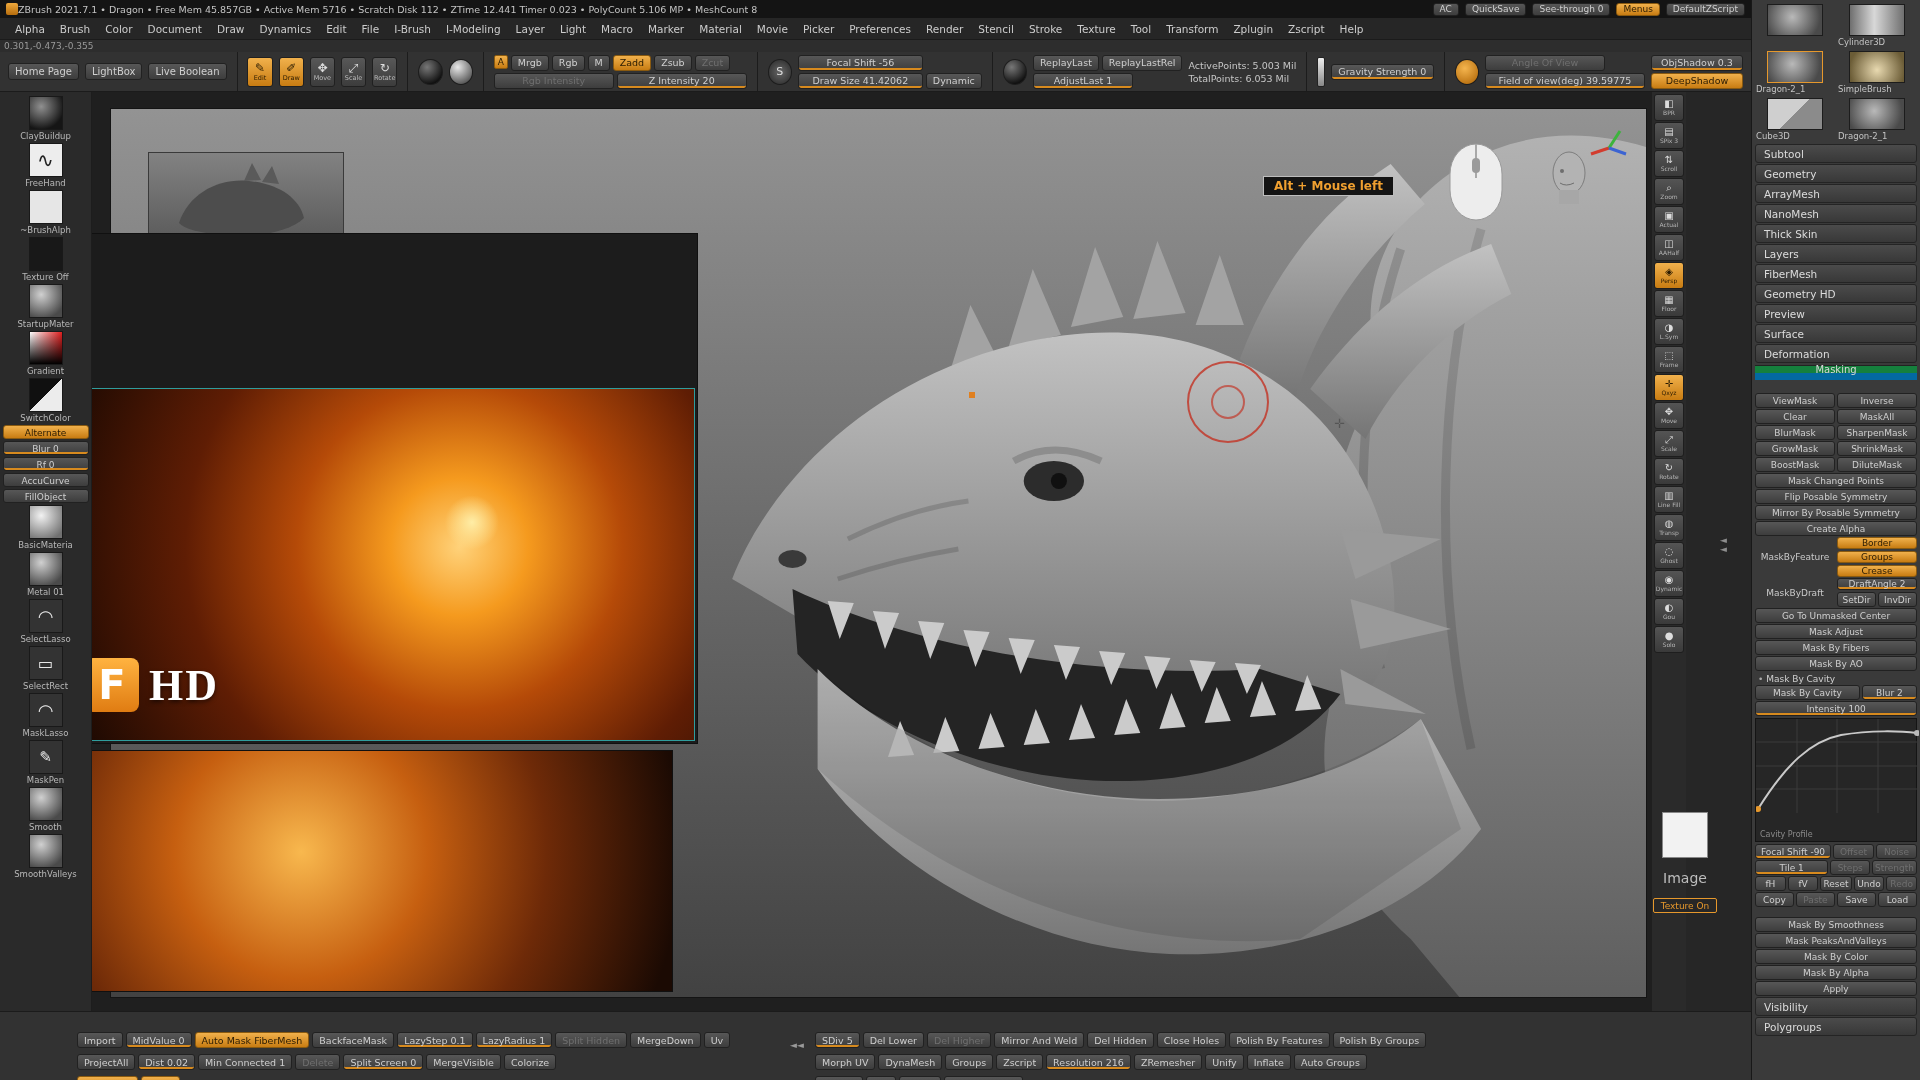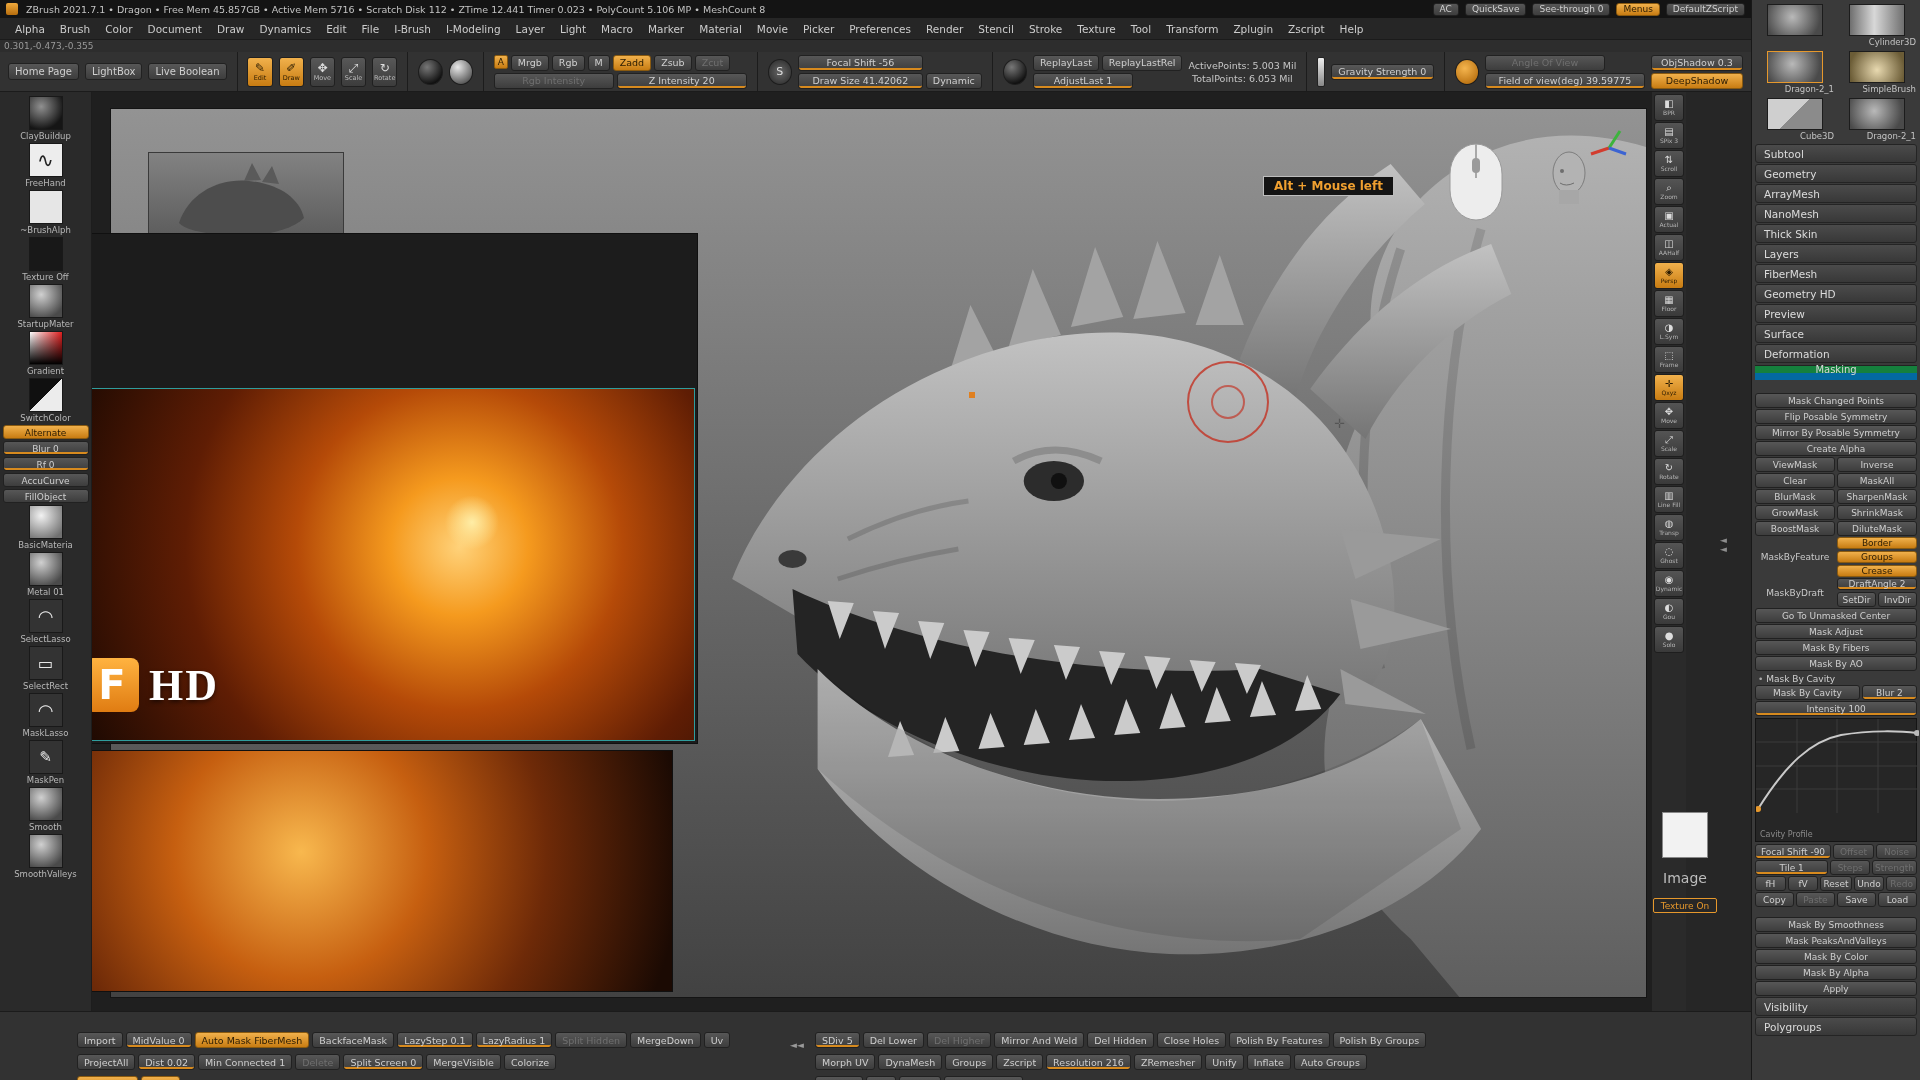--- a/index.html
+++ b/index.html
@@ -13,21 +13,21 @@
          justify-content:center; white-space:nowrap; font-size:10px; cursor:default; }
   .btn.sm { height:16px; font-size:9.5px; }
   .btn.on { background:linear-gradient(#f2b75052,#c87c12); background:linear-gradient(#f1b14c,#c87c12);
             color:#2a1b02; border-color:#8a5a10; }
   .btn.disabled { color:#6f6f6f; }
   .btn.slider { box-shadow:inset 0 -3px 0 -1px #d78a1e; }
   .divider { width:1px; background:#1c1c1c; align-self:stretch; margin:0 4px; }
 
   
   #titlebar { left:0; top:0; width:1751px; height:18px; background:#141414; display:flex;
-              align-items:center; padding:0 6px; gap:8px; z-index:20; }
+              align-items:center; padding:0 6px; z-index:20; }
   #titlebar .logo { width:12px; height:12px; background:linear-gradient(#f0a93c,#b66d0d); border-radius:2px; }
   #titlebar .t-text { font-size:9.5px; color:#c4c4c4; white-space:nowrap; }
   #titlebar .t-right { margin-left:auto; display:flex; gap:6px; }
   #titlebar .t-right .btn { height:13px; font-size:9px; }
 
   #menubar { left:0; top:18px; width:1751px; height:22px; background:#262626; display:flex;
              align-items:center; padding-left:12px; gap:9px; z-index:20; border-bottom:1px solid #1b1b1b; }
   .menu-item { font-size:10.5px; color:#cccccc; padding:2px 3px; }
 
   #coordsline { left:4px; top:41px; height:11px; font-size:9px; color:#9a9a9a; z-index:20; }
@@ -44,21 +44,21 @@
   .tool-ico.on { background:linear-gradient(#f1b14c,#c87c12); }
   .tool-ico.on .g,.tool-ico.on .l { color:#2a1b02; }
   .circ { width:26px; height:26px; border-radius:50%; border:1px solid #1d1d1d; }
   .circ.dark { background:radial-gradient(circle at 35% 30%, #777, #111 75%); }
   .circ.sphere { background:radial-gradient(circle at 35% 30%, #e9e9e9, #555 80%); }
   .circ.s { background:radial-gradient(circle at 50% 50%, #666, #2d2d2d 90%); color:#ddd; display:flex;
             align-items:center; justify-content:center; font-size:11px; }
   .circ.orange { background:radial-gradient(circle at 40% 35%, #f5b54e, #b66d0d 85%); }
   .chip { background:linear-gradient(#f1b14c,#c87c12); color:#2a1b02; border:1px solid #8a5a10;
           border-radius:2px; font-size:9px; padding:0 3px; height:14px; display:inline-flex; align-items:center; }
-  .txt { font-size:9.5px; color:#c6c6c6; white-space:nowrap;text-align:center; }
+  .txt { font-size:9.5px; color:#c6c6c6; white-space:nowrap; }
   .gravbar { width:8px; height:30px; background:linear-gradient(#eee,#888); border:1px solid #222; border-radius:2px; }
 
   
   #lefttray { left:0; top:92px; width:92px; height:919px; background:#2a2a2a; border-right:1px solid #1d1d1d;
               z-index:15; overflow:hidden; padding-top:2px; }
   .tray-item { width:86px; margin:2px auto 1px auto; text-align:center; }
   .tray-thumb { width:34px; height:34px; margin:0 auto; border:1px solid #191919; background:#333;
                 display:flex; align-items:center; justify-content:center; font-size:16px; color:#e8e8e8; }
   .tray-thumb.sph-dark  { background:radial-gradient(circle at 35% 30%, #909090, #151515 75%); }
   .tray-thumb.sph-gray  { background:radial-gradient(circle at 35% 30%, #d0d0d0, #4a4a4a 80%); }
@@ -128,21 +128,21 @@
   #imagewidget .imgthumb { width:46px; height:46px; margin:0 auto; background:#f2f2f2; border:1px solid #888; }
   #imagewidget .imglabel { font-size:14px; color:#bdbdbd; margin:12px 0; }
   #imagewidget .texon { width:64px; margin:0 auto; height:15px; border:1px solid #e6982c; color:#e6982c;
                         background:#272727; font-size:9px; display:flex; align-items:center; justify-content:center;
                         border-radius:2px; }
 
   
   #palette { left:1751px; top:0; width:169px; height:1080px; background:#3a3a3a; border-left:1px solid #181818;
              z-index:25; padding:2px 2px 0 2px; overflow:hidden; }
   #toolsgrid { display:flex; flex-wrap:wrap; }
-  .tool-cell { width:50%; padding:2px 2px; text-align:right; }
+  .tool-cell { width:50%; padding:2px 2px; text-align:left; }
   .tool-thumb { width:56px; height:32px; margin:0 auto; border:1px solid #1c1c1c;
                 background:radial-gradient(circle at 45% 35%, #9b9b9b, #3f3f3f 85%); }
   .tool-cell.sel .tool-thumb { border-color:#e6982c; }
   .tool-thumb.dragon { background:radial-gradient(circle at 45% 40%, #b9b9b9, #4a4a4a 80%); }
   .tool-thumb.cube { background:linear-gradient(135deg,#cfcfcf 0 50%, #8b8b8b 50%); }
   .tool-thumb.cyl { background:linear-gradient(90deg,#6f6f6f,#d8d8d8 45%,#6f6f6f); }
   .tool-thumb.brush { background:radial-gradient(circle at 50% 60%, #e8d9b0, #6b5c36 85%); }
   .tool-label { font-size:8.5px; color:#c3c3c3; margin-top:1px; white-space:nowrap; overflow:hidden; }
 
   .sec-row { height:19px; background:linear-gradient(#4b4b4b,#383838); border:1px solid #242424; border-radius:3px;
@@ -664,39 +664,20 @@
       <div class="sec-row">Preview</div>
       <div class="sec-row">Surface</div>
       <div class="sec-row">Deformation</div>
     </div>
 
   <div class="sec-header">Masking</div>
 
   <div>
 
       <div class="mrow">
-        <div class="btn mbtn">Mask Changed Points</div>
-      </div>
-
-      <div class="mrow">
-        <div class="btn mbtn">Flip Posable Symmetry</div>
-      </div>
-
-      <div class="mrow">
-        <div class="btn mbtn">Mirror By Posable Symmetry</div>
-      </div>
-
-      <div class="mrow">
-        <div class="btn mbtn">Create Alpha</div>
-      </div>
-    </div>
-
-  <div>
-
-      <div class="mrow">
         <div class="btn mbtn">ViewMask</div>
         <div class="btn mbtn">Inverse</div>
       </div>
 
       <div class="mrow">
         <div class="btn mbtn">Clear</div>
         <div class="btn mbtn">MaskAll</div>
       </div>
 
       <div class="mrow">
@@ -705,20 +686,39 @@
       </div>
 
       <div class="mrow">
         <div class="btn mbtn">GrowMask</div>
         <div class="btn mbtn">ShrinkMask</div>
       </div>
 
       <div class="mrow">
         <div class="btn mbtn">BoostMask</div>
         <div class="btn mbtn">DiluteMask</div>
+      </div>
+    </div>
+
+  <div>
+
+      <div class="mrow">
+        <div class="btn mbtn">Mask Changed Points</div>
+      </div>
+
+      <div class="mrow">
+        <div class="btn mbtn">Flip Posable Symmetry</div>
+      </div>
+
+      <div class="mrow">
+        <div class="btn mbtn">Mirror By Posable Symmetry</div>
+      </div>
+
+      <div class="mrow">
+        <div class="btn mbtn">Create Alpha</div>
       </div>
     </div>
 
   <div class="feature-row">
     <div class="feature-label">MaskByFeature</div>
     <div class="feature-btns">
 
     <div class="btn mbtn on">Border</div>
         <div class="btn mbtn on">Groups</div>
         <div class="btn mbtn on">Crease</div>

